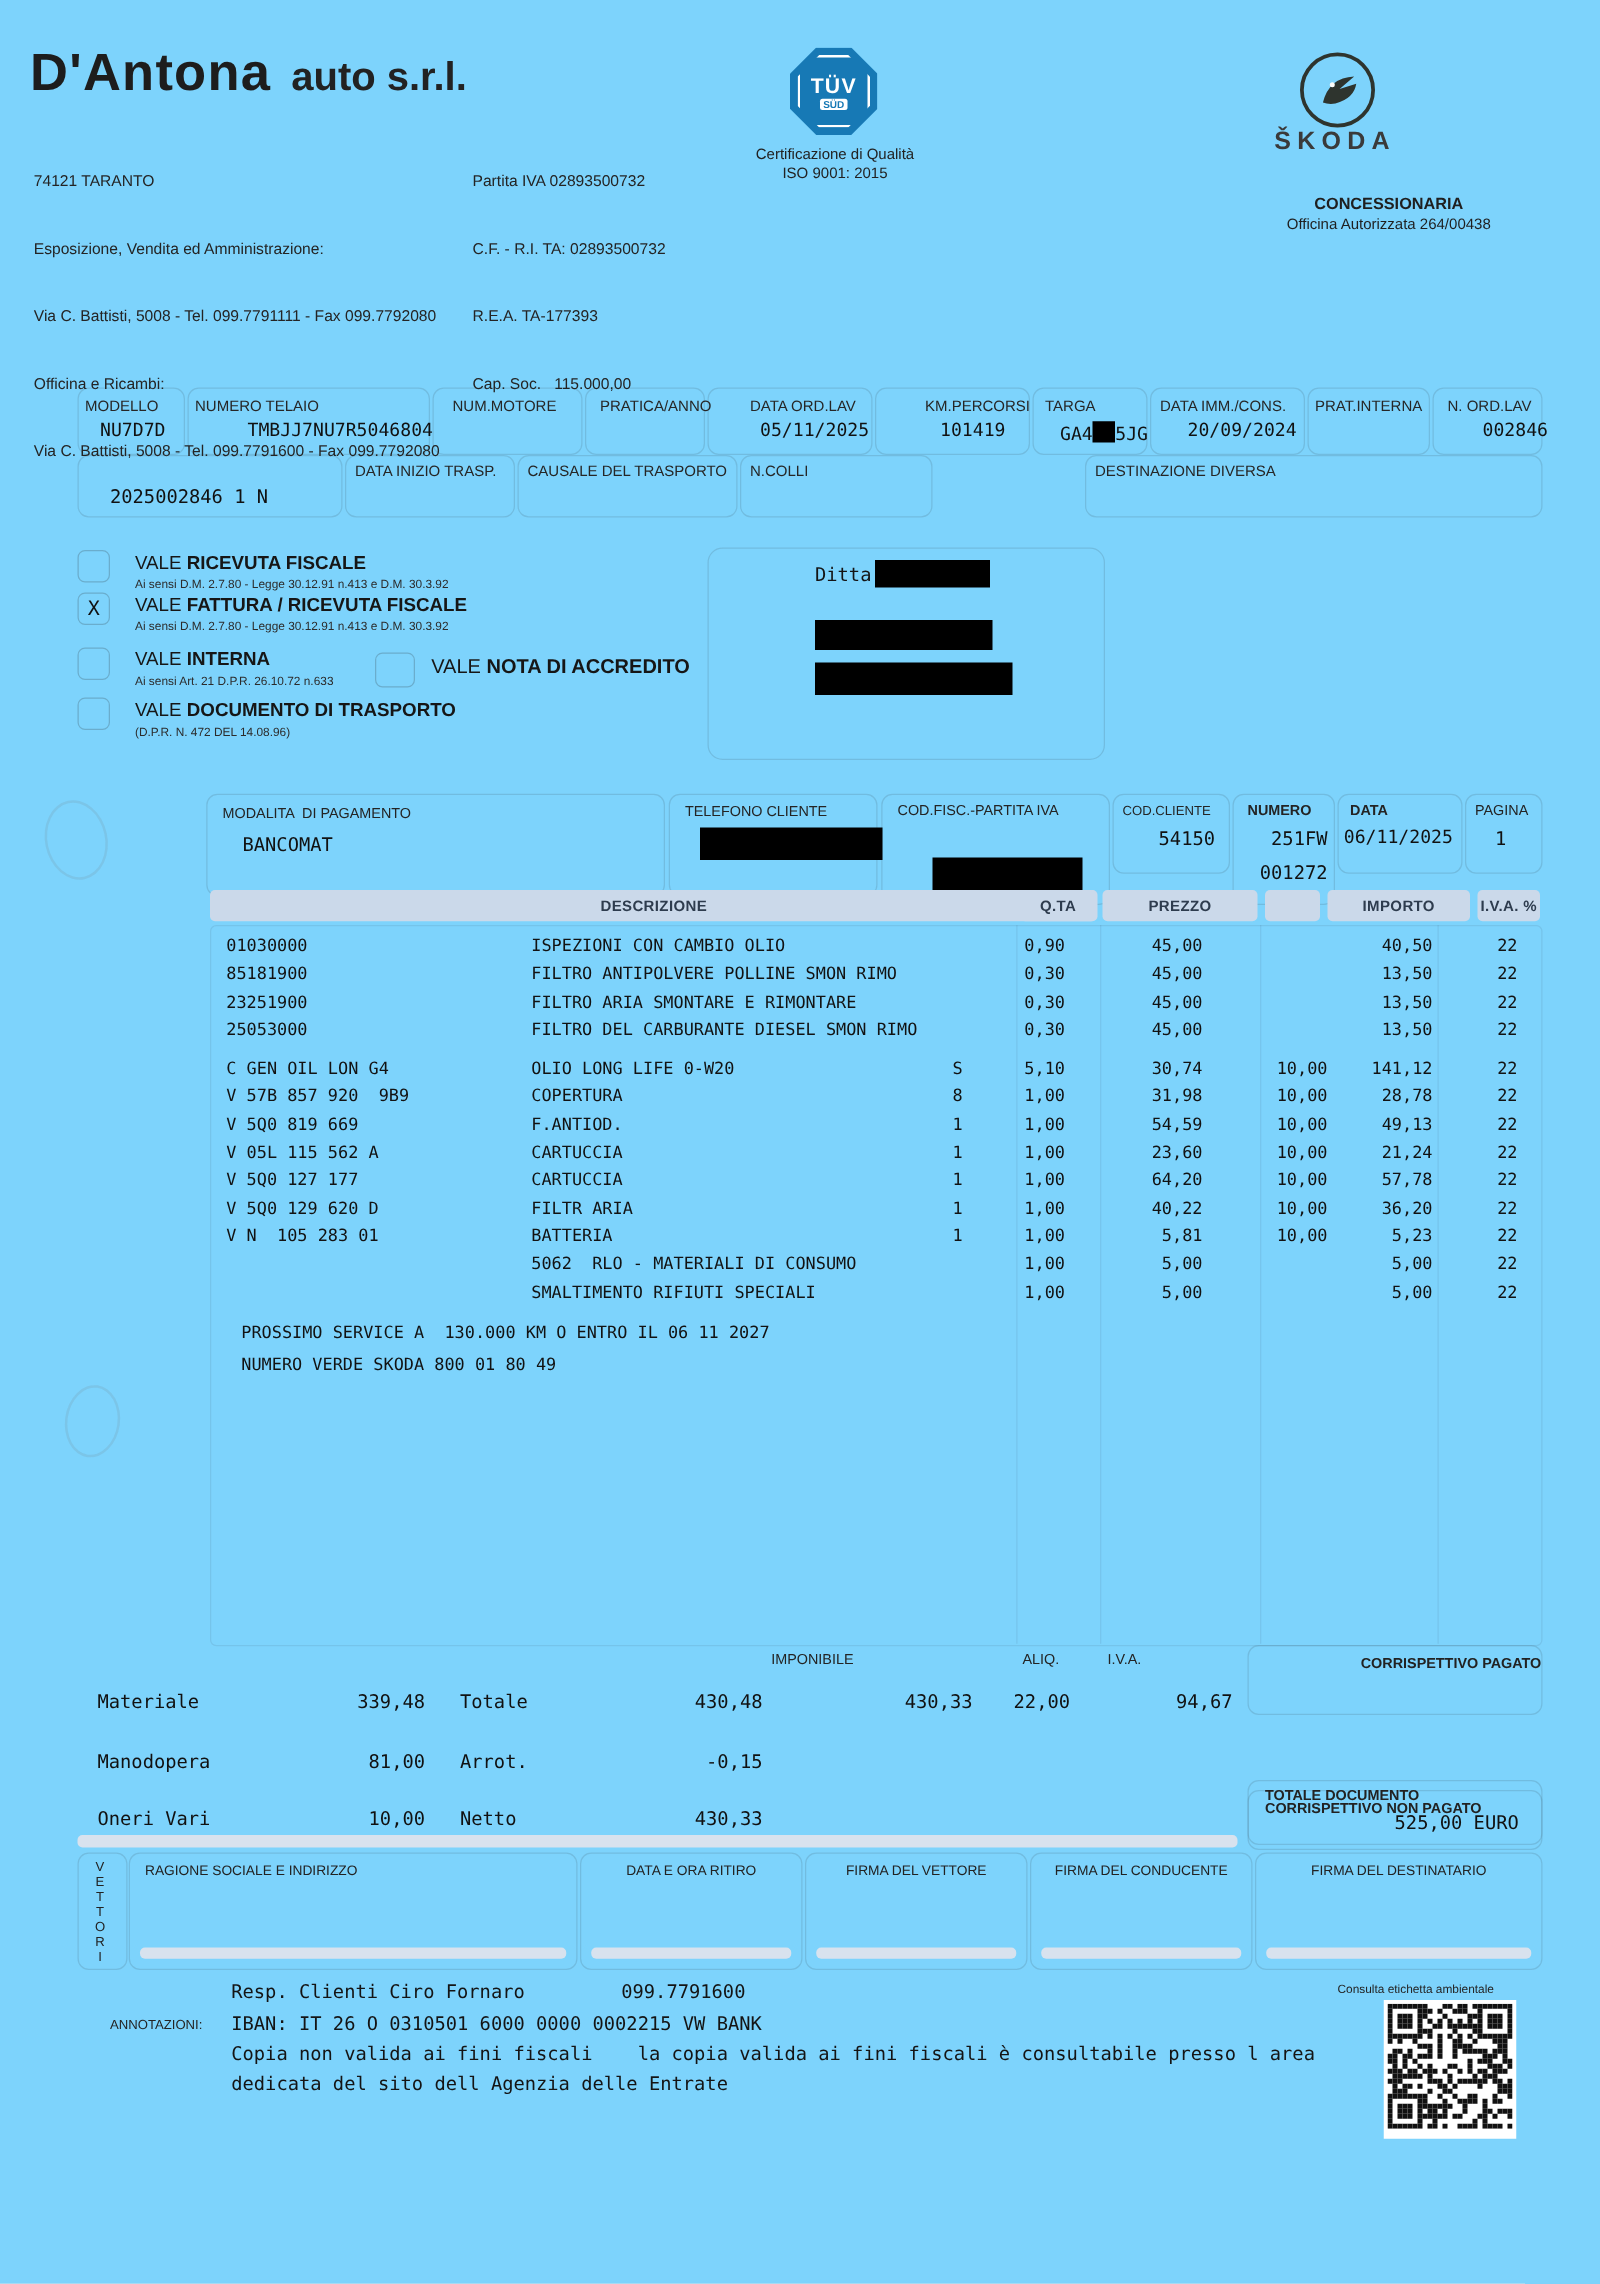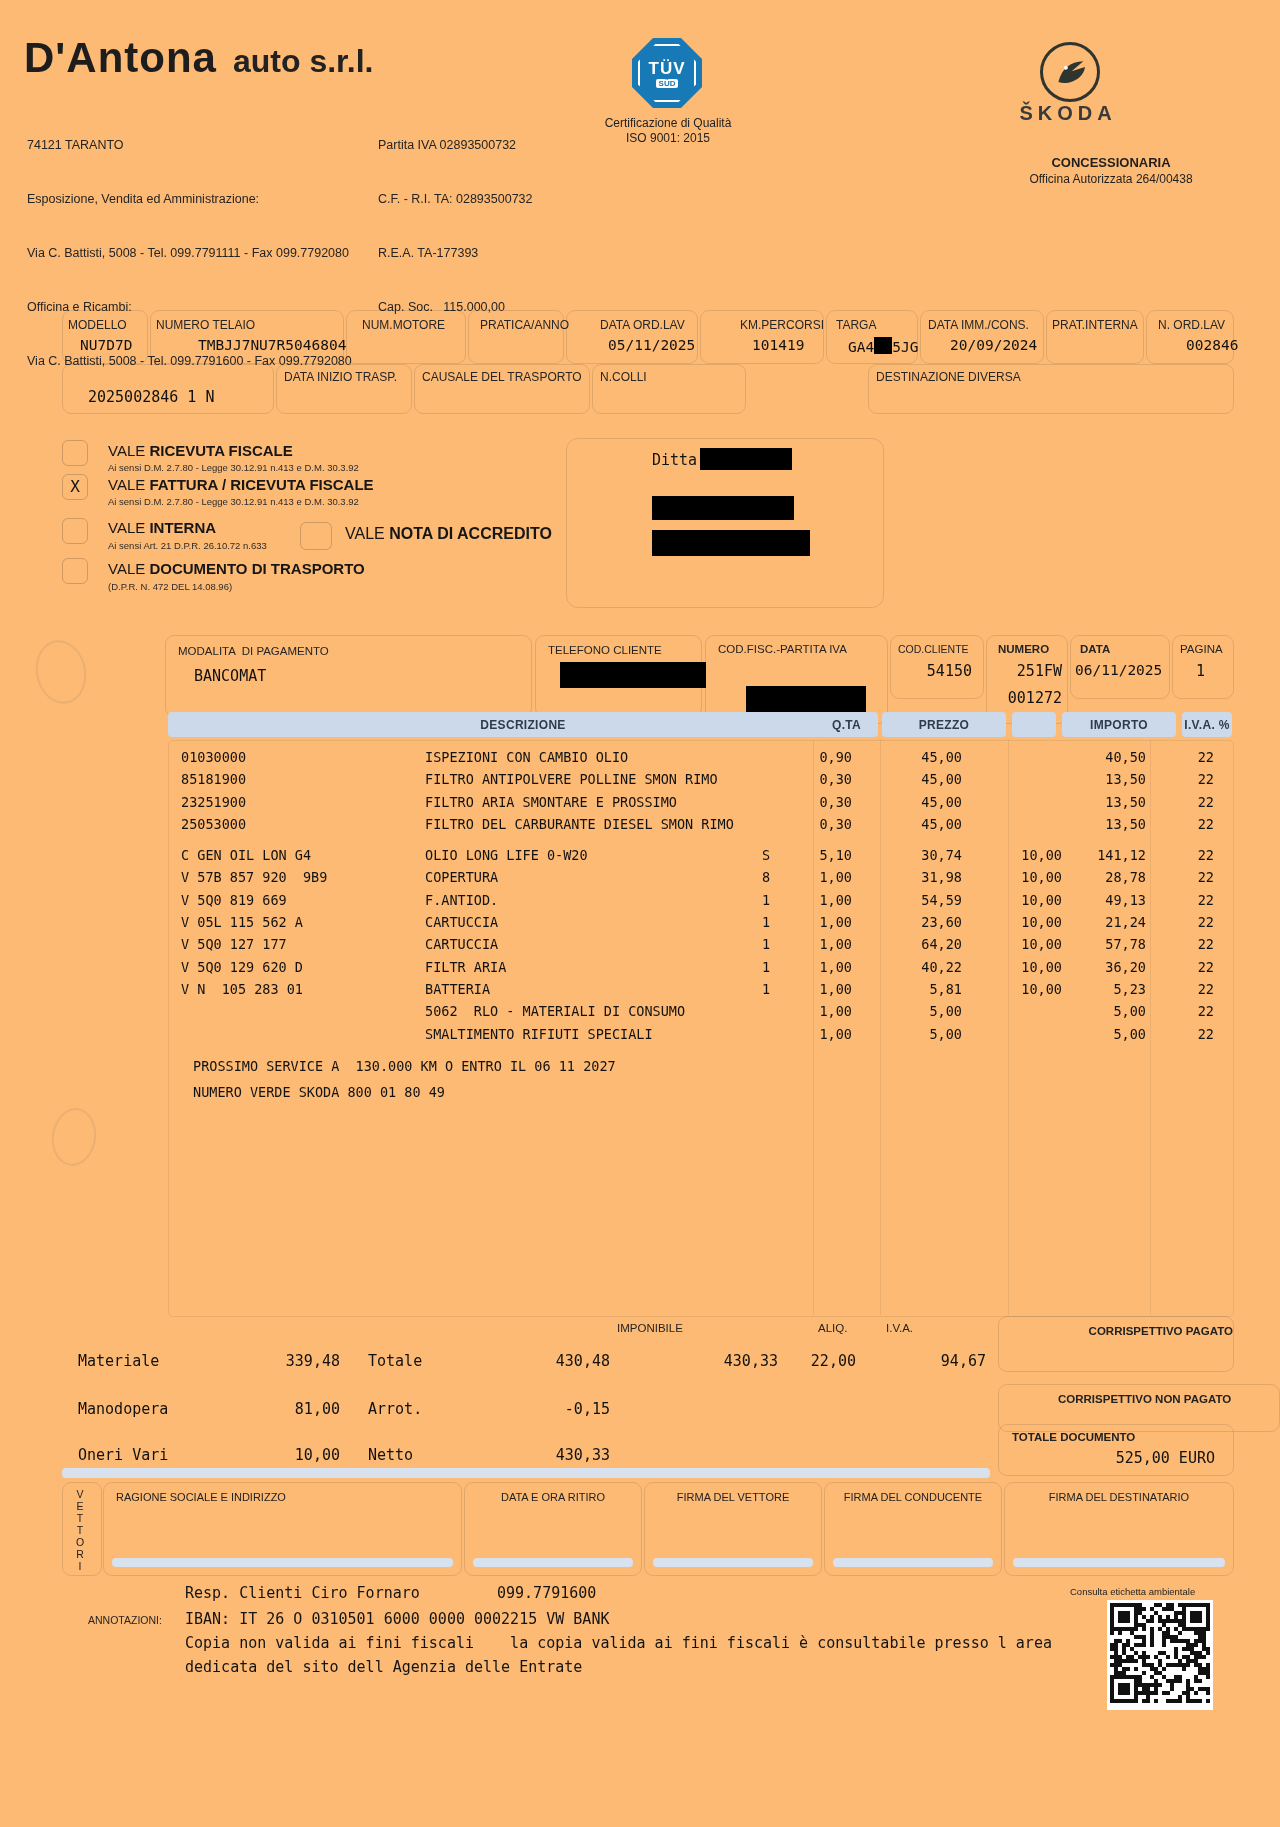--- a/index.html
+++ b/index.html
@@ -1,16 +1,16 @@
 <!DOCTYPE html>
 <html><head>
 <meta charset="utf-8">
 <style>
   html,body{margin:0;padding:0;background:#e8e8e6;}
-  .page{position:relative;width:1280px;height:1827px;margin:0 auto;background:#fdba74;
+  .page{position:relative;width:1280px;height:1827px;margin:0 auto;background:#7dd3fc;
         font-family:"Liberation Sans",sans-serif;color:#1b1b1b;overflow:hidden;}
   .abs{position:absolute;}
   .mono{font-family:"DejaVu Sans Mono",monospace;white-space:pre;color:#141414;}
   .cellbox{position:absolute;border:1px solid rgba(40,40,40,.13);border-radius:9px;}
   .redact{position:absolute;background:#000;}
   .redact-inline{display:inline-block;background:#000;width:18px;height:17px;vertical-align:-2px;}
   .vline{position:absolute;width:1px;background:rgba(40,40,60,.08);}
   .strip{position:absolute;background:#d8e2ee;border-radius:4px;}
   
   .title-main{font-size:42px;font-weight:bold;letter-spacing:1px;color:#1d1d1d;}
@@ -251,21 +251,21 @@
         <div class="ic desc">FILTRO ANTIPOLVERE POLLINE SMON RIMO</div>
         <div class="ic flag"></div>
         <div class="ic qta">0,30</div>
         <div class="ic prezzo">45,00</div>
         <div class="ic sconto"></div>
         <div class="ic importo">13,50</div>
         <div class="ic iva">22</div>
       </div>
       <div class="item-row">
         <div class="ic code">23251900</div>
-        <div class="ic desc">FILTRO ARIA SMONTARE E PROSSIMO</div>
+        <div class="ic desc">FILTRO ARIA SMONTARE E RIMONTARE</div>
         <div class="ic flag"></div>
         <div class="ic qta">0,30</div>
         <div class="ic prezzo">45,00</div>
         <div class="ic sconto"></div>
         <div class="ic importo">13,50</div>
         <div class="ic iva">22</div>
       </div>
       <div class="item-row">
         <div class="ic code">25053000</div>
         <div class="ic desc">FILTRO DEL CARBURANTE DIESEL SMON RIMO</div>
@@ -388,21 +388,21 @@
   <div class="tvalue right" style="left:490px;top:1400px;width:120px;">-0,15</div>
 
   <div class="tvalue" style="left:78px;top:1446px;">Oneri Vari</div>
   <div class="tvalue right" style="left:240px;top:1446px;width:100px;">10,00</div>
   <div class="tvalue" style="left:368px;top:1446px;">Netto</div>
   <div class="tvalue right" style="left:490px;top:1446px;width:120px;">430,33</div>
 
   <div class="cellbox" style="left:998px;top:1316px;width:234px;height:54px;">
     <div class="boxlabel" style="margin:8px 0 0 13px;text-align:right;">CORRISPETTIVO PAGATO</div>
   </div>
-  <div class="cellbox" style="left:998px;top:1384px;width:234px;height:46px;padding-left:46px;">
+  <div class="cellbox" style="left:998px;top:1432px;width:234px;height:46px;">
     <div class="boxlabel" style="margin:8px 0 0 13px;">CORRISPETTIVO NON PAGATO</div>
   </div>
   <div class="cellbox" style="left:998px;top:1424px;width:234px;height:50px;">
     <div class="boxlabel" style="margin:6px 0 0 13px;">TOTALE DOCUMENTO</div>
     <div class="tvalue right" style="left:16px;top:24px;width:200px;">525,00 EURO</div>
   </div>
 
   <div class="strip" style="left:62px;top:1468px;width:928px;height:10px;"></div>
 
   <div class="cellbox" style="left:62px;top:1482px;width:38px;height:92px;"></div>

